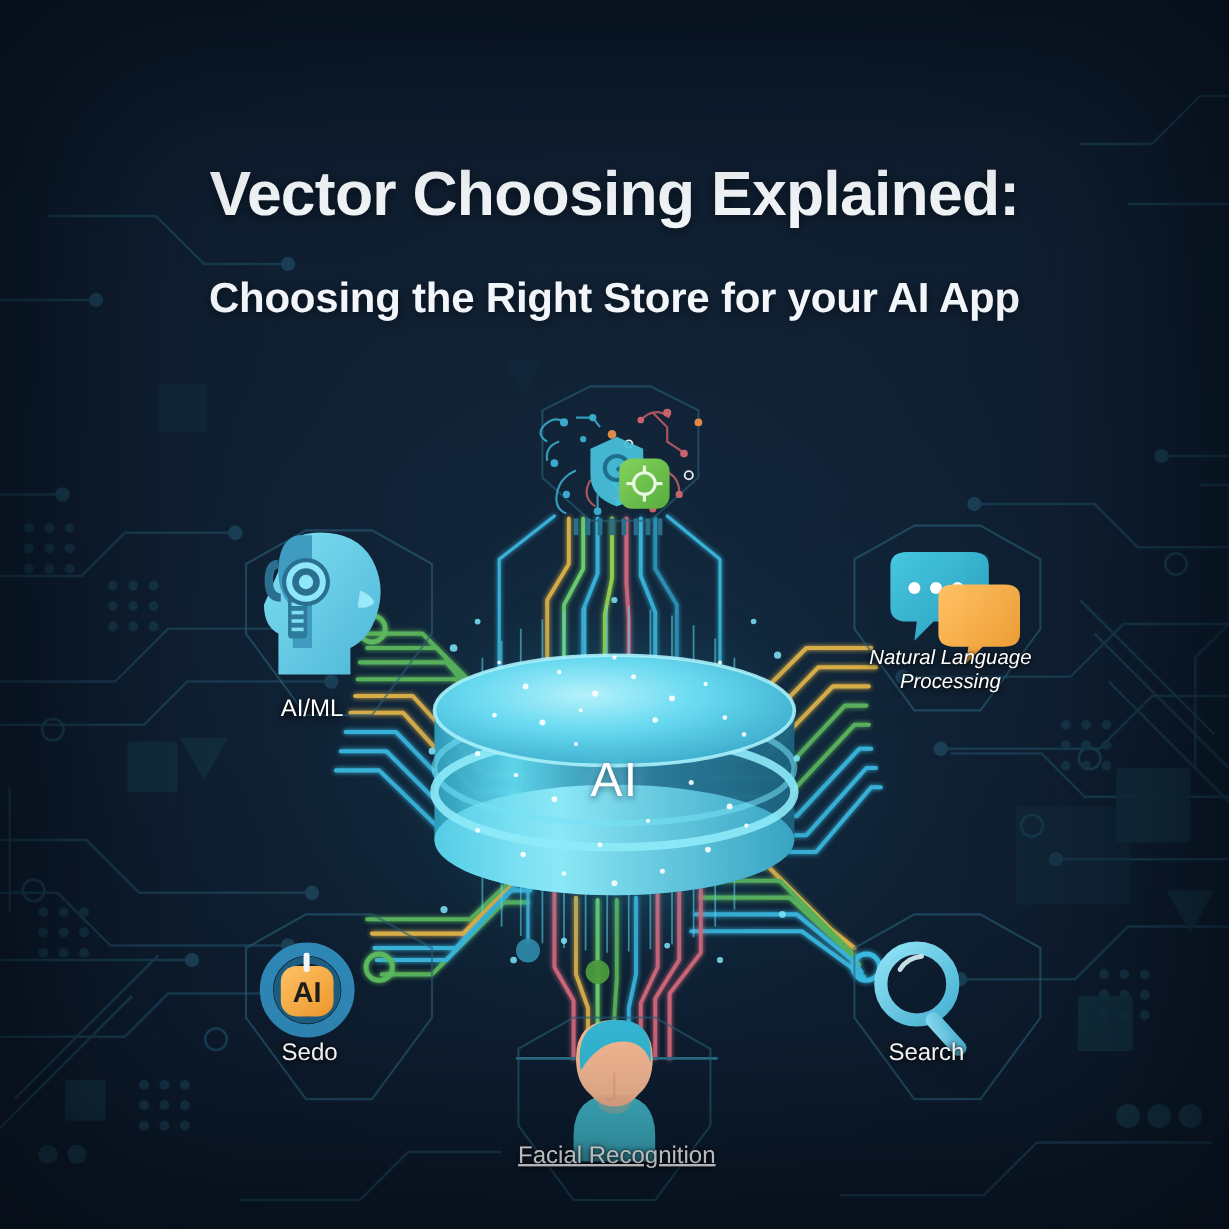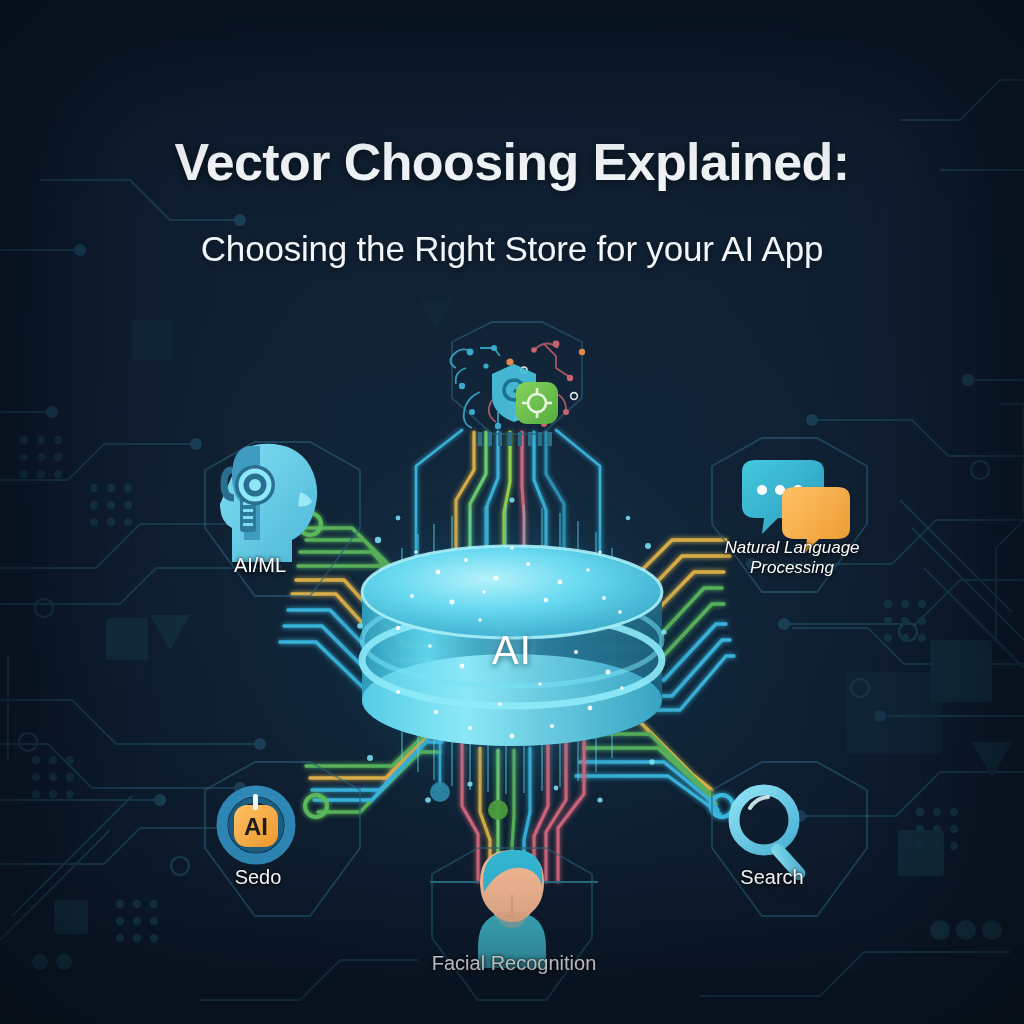--- a/index.html
+++ b/index.html
@@ -24,38 +24,38 @@
   }
   #title{
     margin:0;padding:0;color:#f4f8fb;
     font-size:52px;font-weight:bold;letter-spacing:-0.6px;
     line-height:1.0;
     text-shadow:0 2px 10px rgba(0,0,0,0.55);
     position:absolute;top:136px;left:0;width:1024px;
   }
   #subtitle{
     margin:0;padding:0;color:#f2f6fa;
-    font-size:35px;font-weight:normal;letter-spacing:-0.2px;
+    font-size:35px;font-weight:bold;letter-spacing:-0.2px;
     line-height:1.0;
     text-shadow:0 2px 9px rgba(0,0,0,0.55);
     position:absolute;top:231px;left:0;width:1024px;
   }
 
   
   .node-label{
     position:absolute;z-index:36;color:#ffffff;
     font-size:20px;font-weight:normal;text-align:center;
     text-shadow:0 2px 7px rgba(0,0,0,0.85),0 0 3px rgba(0,0,0,0.9);
     line-height:1.15;pointer-events:none;white-space:pre-line;
   }
-  #label-aiml{left:180px;top:554px;width:160px;}
+  #label-aiml{left:180px;top:580px;width:160px;}
   #label-nlp{left:692px;top:538px;width:200px;font-size:17px;font-style:italic;}
   #label-sedo{left:178px;top:866px;width:160px;}
   #label-search{left:692px;top:866px;width:160px;}
-  #label-face{left:424px;top:952px;width:180px;}
+  #label-face{left:424px;top:952px;width:180px;text-decoration:underline;}
 
   .db-label{
     position:absolute;z-index:34;left:0;top:628px;width:1024px;
     text-align:center;color:#ffffff;font-size:40px;font-weight:normal;
     letter-spacing:1px;
     text-shadow:0 0 16px rgba(150,235,255,0.85),0 2px 6px rgba(0,40,60,0.8);
     pointer-events:none;
   }
   .vignette{
     position:absolute;inset:0;z-index:60;pointer-events:none;

